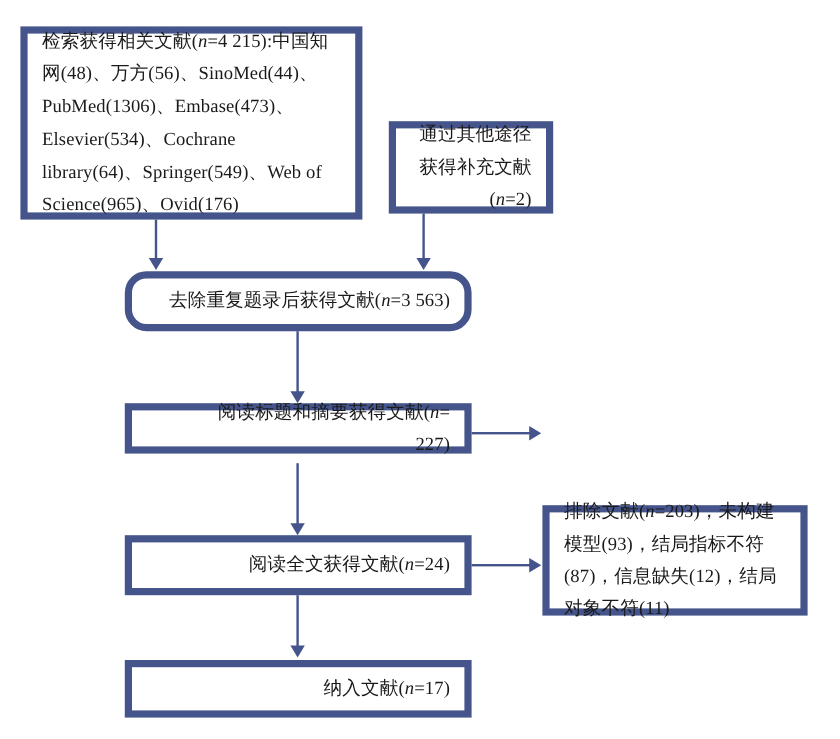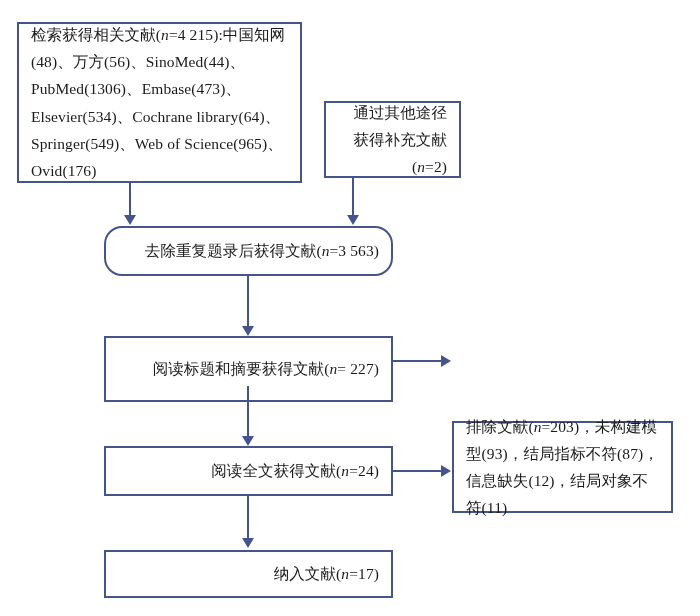--- a/index.html
+++ b/index.html
@@ -11,21 +11,21 @@
     position: relative;
     width: 700px;
     height: 616px;
     background: #ffffff;
     font-family: "Liberation Serif", "DejaVu Serif", serif;
     overflow: hidden;
   }
   .box {
     position: absolute;
     box-sizing: border-box;
-    border: 2px solid #4d7c0f;
+    border: 6px solid #4d7c0f;
     background: #ffffff;
     display: flex;
     align-items: center;
     color: #1a1a1a;
   }
   .box .txt {
     width: 100%;
     padding: 0 12px;
     line-height: 1.75;
     letter-spacing: 0.1px;
@@ -79,21 +79,21 @@
   <div class="vline" style="left: 352px; top: 178px; height: 39px; background: rgb(69, 85, 140);"></div>
   <div class="arrow-down" style="left: 347px; top: 215px; border-top-color: rgb(69, 85, 140);"></div>
 
   <div class="box center fs-main" style="left: 104px; top: 226px; width: 289px; height: 50px; border-color: rgb(69, 85, 140); border-radius: 18px;">
     <div class="txt">去除重复题录后获得文献(<i>n</i>=3 563)</div>
   </div>
 
   <div class="vline" style="left: 247px; top: 276px; height: 52px; background: rgb(69, 85, 140);"></div>
   <div class="arrow-down" style="left: 242px; top: 326px; border-top-color: rgb(69, 85, 140);"></div>
 
-  <div class="box center fs-main" style="left: 104px; top: 336px; width: 289px; height: 66px; border-color: rgb(69, 85, 140); padding-left: 32px;">
+  <div class="box center fs-main" style="left: 104px; top: 336px; width: 289px; height: 42px; border-color: rgb(69, 85, 140); padding-left: 32px;">
     <div class="txt">阅读标题和摘要获得文献(<i>n</i>= 227)</div>
   </div>
 
   <div class="hline" style="left: 393px; top: 360px; width: 50px; background: rgb(69, 85, 140);"></div>
   <div class="arrow-right" style="left: 441px; top: 355px; border-left-color: rgb(69, 85, 140);"></div>
 
 
   <div class="vline" style="left: 247px; top: 386px; height: 52px; background: rgb(69, 85, 140);"></div>
   <div class="arrow-down" style="left: 242px; top: 436px; border-top-color: rgb(69, 85, 140);"></div>
 

